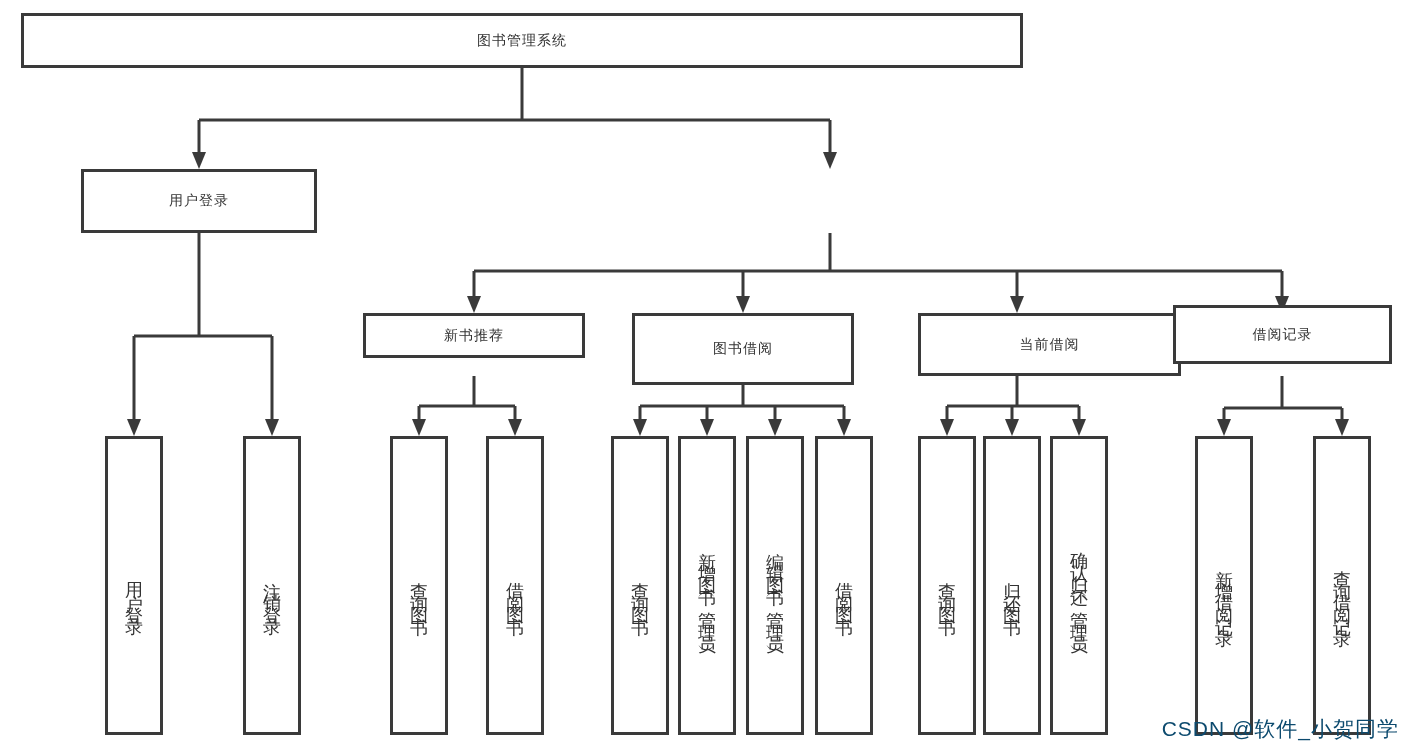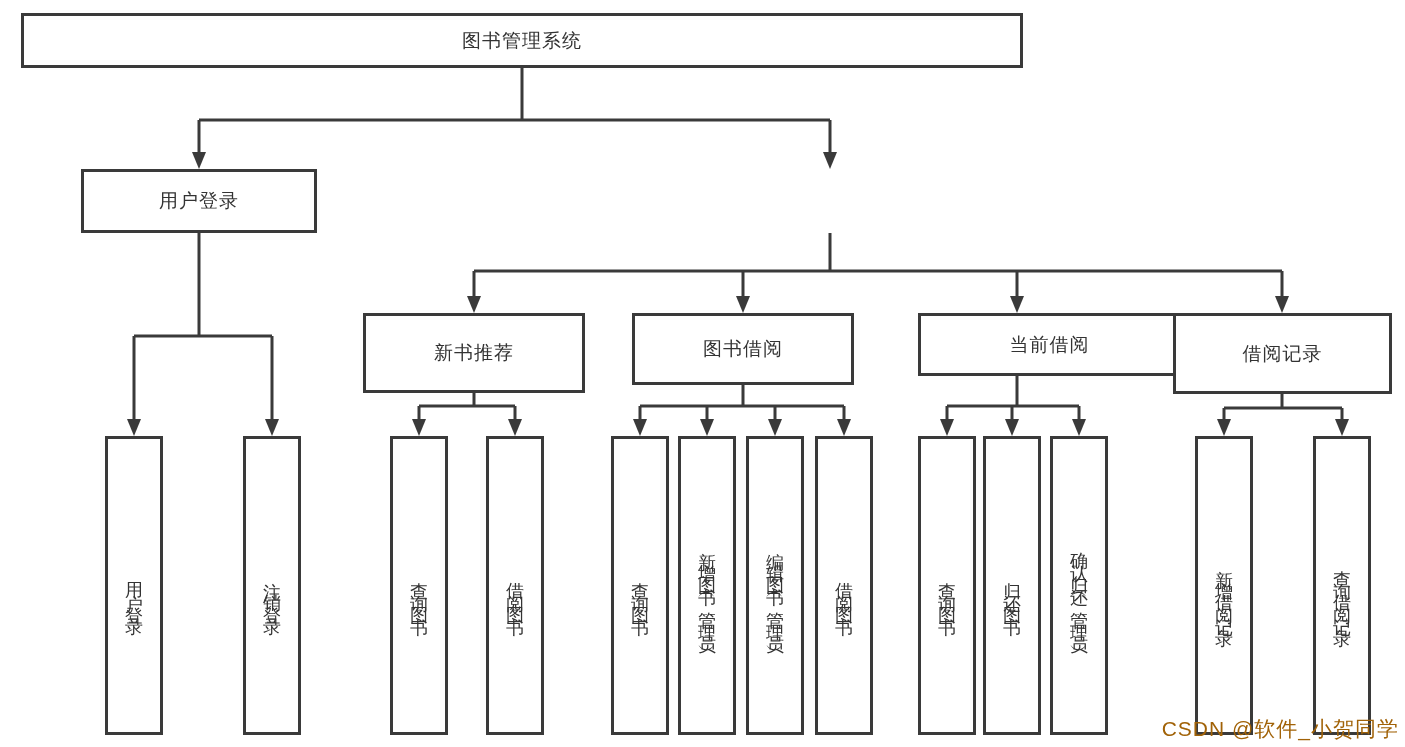--- a/index.html
+++ b/index.html
@@ -12,35 +12,35 @@
   }
   .wires{position:absolute;left:0;top:0;width:1405px;height:747px;}
   .node{
     position:absolute;
     box-sizing:border-box;
     background:#ffffff;
     border:3px solid #3a3a3a;
     display:flex;align-items:center;justify-content:center;
     color:#333333;
   }
-  .h{font-size:19px;letter-spacing:1px;}
+  .h{font-size:14px;letter-spacing:1px;}
   .v{
     font-size:18px;
     writing-mode:vertical-rl;
     text-orientation:mixed;
     letter-spacing:12px;
     line-height:1;
   }
   .v span{margin-bottom:-12px;}
   .watermark{
     position:absolute;
     right:6px;bottom:4px;
     font-size:21px;
     letter-spacing:1px;
-    color:#a16207;
+    color:#0c4a6e;
     z-index:5;
     white-space:nowrap;
   }
 </style>
 </head>
 <body>
 
 <div class="stage">
 
   <svg class="wires" width="1405" height="747" viewBox="0 0 1405 747" xmlns="http://www.w3.org/2000/svg" aria-hidden="true">
@@ -77,30 +77,30 @@
   </svg>
 
   <div class="node h" style="left:21px;top:13px;width:1002px;height:55px">
     <span>图书管理系统</span>
   </div>
 
   <div class="node h" style="left:81px;top:169px;width:236px;height:64px">
     <span>用户登录</span>
   </div>
 
-  <div class="node h" style="left:363px;top:313px;width:222px;height:80px">
+  <div class="node h" style="left:363px;top:313px;width:222px;height:45px">
     <span>新书推荐</span>
   </div>
   <div class="node h" style="left:632px;top:313px;width:222px;height:72px">
     <span>图书借阅</span>
   </div>
   <div class="node h" style="left:918px;top:313px;width:263px;height:63px">
     <span>当前借阅</span>
   </div>
-  <div class="node h" style="left:1173px;top:313px;width:219px;height:81px">
+  <div class="node h" style="left:1173px;top:305px;width:219px;height:59px">
     <span>借阅记录</span>
   </div>
 
   <div class="node v" style="left:105px;top:436px;width:58px;height:299px">
     <span>用户登录</span>
   </div>
   <div class="node v" style="left:243px;top:436px;width:58px;height:299px">
     <span>注销登录</span>
   </div>
 

